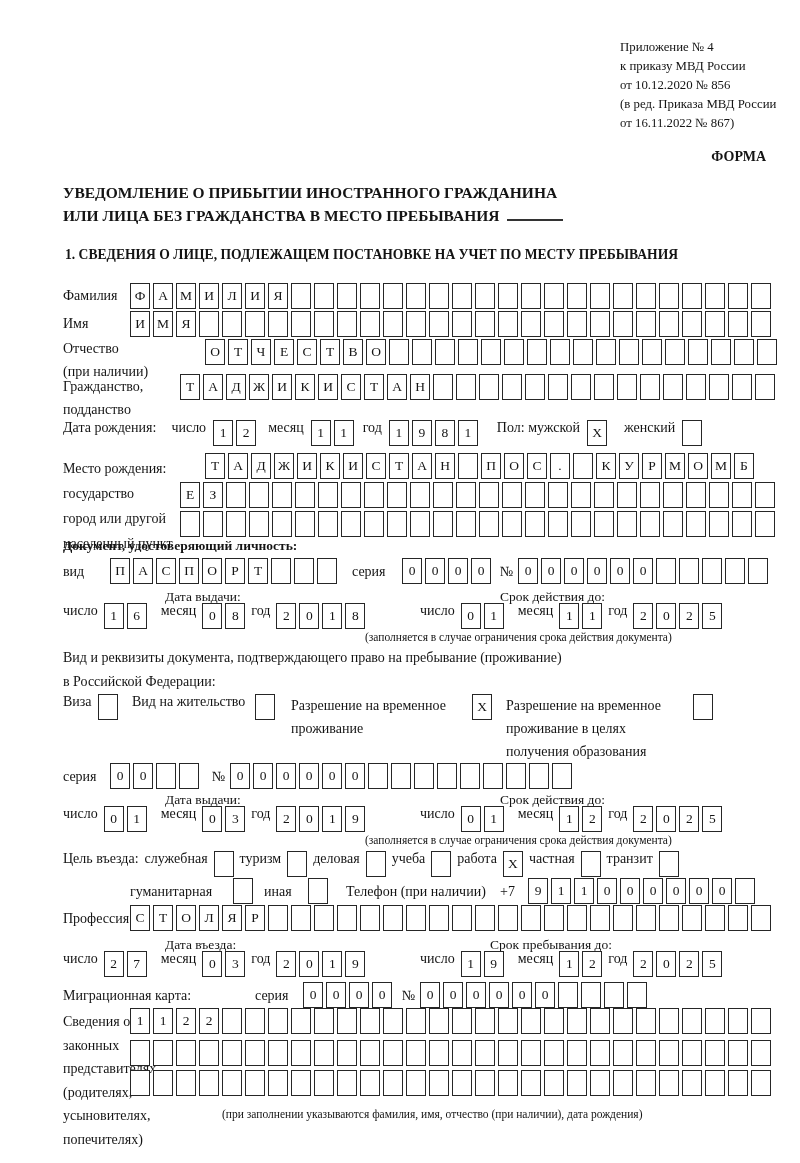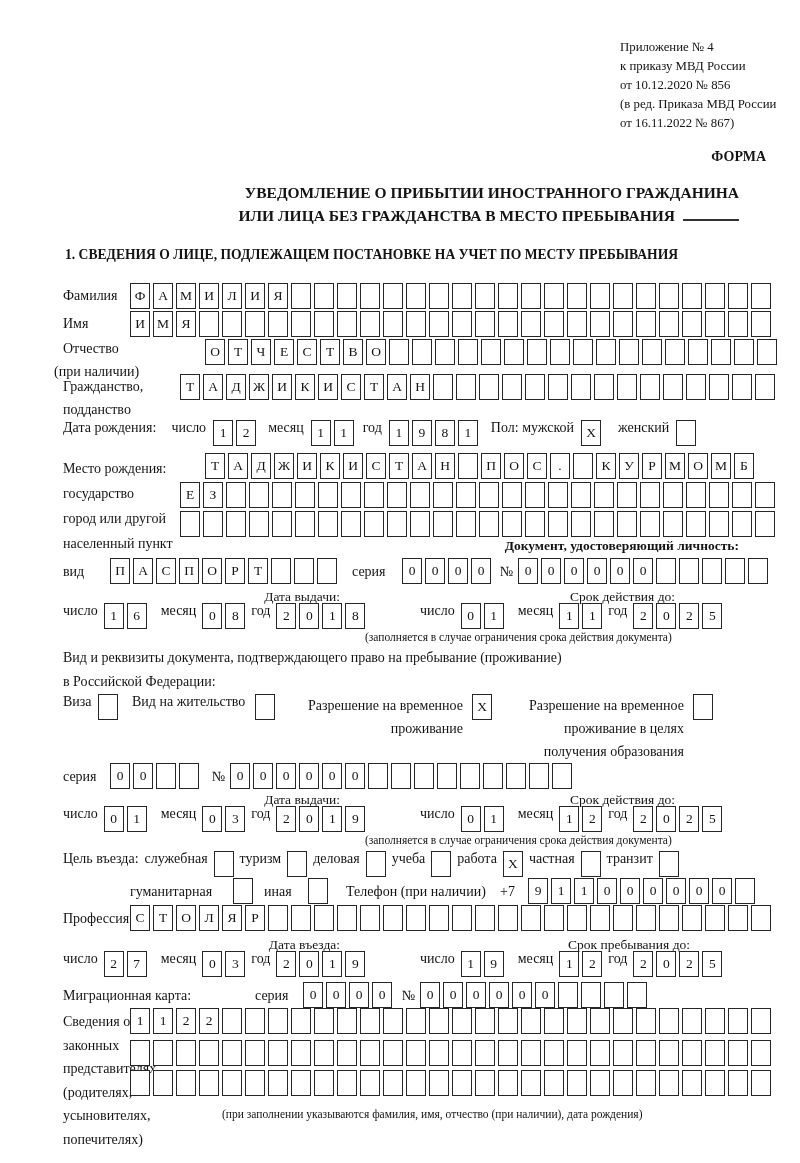--- a/index.html
+++ b/index.html
@@ -4,21 +4,21 @@
 <style>
   *{margin:0;padding:0;box-sizing:border-box}
   html,body{background:#ffffff}
   .page{
     position:relative;width:800px;height:1163px;background:#fff;
     font-family:"Liberation Serif","DejaVu Serif",serif;color:#141414;overflow:hidden
   }
   .abs{position:absolute}
   .row{display:flex;align-items:flex-start}
   .stack{display:flex;flex-direction:column}
-  .ctr{text-align:right}
+  .ctr{text-align:left}
   .b{font-weight:bold}
   .lb{font-size:14px;white-space:nowrap}
   .sm{font-size:11.5px;white-space:nowrap}
   .hd{font-size:12.8px;line-height:19px}
   .cells{display:flex;gap:3px}
   .cell{
     flex:0 0 auto;width:20px;height:26px;border:1.6px solid #262626;background:#fff;
     display:flex;align-items:center;justify-content:center;
     font-size:13.5px;line-height:1;font-family:"Liberation Serif","DejaVu Serif",serif
   }
@@ -106,21 +106,21 @@
       <span class="cell"></span>
       <span class="cell"></span>
       <span class="cell"></span>
       <span class="cell"></span>
       <span class="cell"></span>
       <span class="cell"></span>
       <span class="cell"></span>
     </div>
 
   <div class="abs lb" style="left:63px;top:341px">Отчество</div>
-  <div class="abs lb" style="left:54px;top:364px">(при наличии)</div>
+  <div class="abs lb" style="left:63px;top:364px">(при наличии)</div>
   <div class="abs cells" style="left:205px;top:339px">
       <span class="cell">О</span>
       <span class="cell">Т</span>
       <span class="cell">Ч</span>
       <span class="cell">Е</span>
       <span class="cell">С</span>
       <span class="cell">Т</span>
       <span class="cell">В</span>
       <span class="cell">О</span>
       <span class="cell"></span>
@@ -185,21 +185,21 @@
         <span class="cell">1</span>
         <span class="cell">1</span>
       </span>
     <span class="lb" style="margin-left:2px">год</span>
     <span class="cells">
         <span class="cell">1</span>
         <span class="cell">9</span>
         <span class="cell">8</span>
         <span class="cell">1</span>
       </span>
-    <span class="lb" style="margin-left:6px">Пол: мужской</span>
+    <span class="lb" style="margin-left:12px">Пол: мужской</span>
     <span class="cell">X</span>
     <span class="lb" style="margin-left:10px">женский</span>
     <span class="cell"></span>
   </div>
 
   <div class="abs stack lb" style="left:63px;top:456px;line-height:25px">
     <span>Место рождения:</span>
     <span>государство</span>
     <span>город или другой</span>
     <span>населенный пункт</span>

